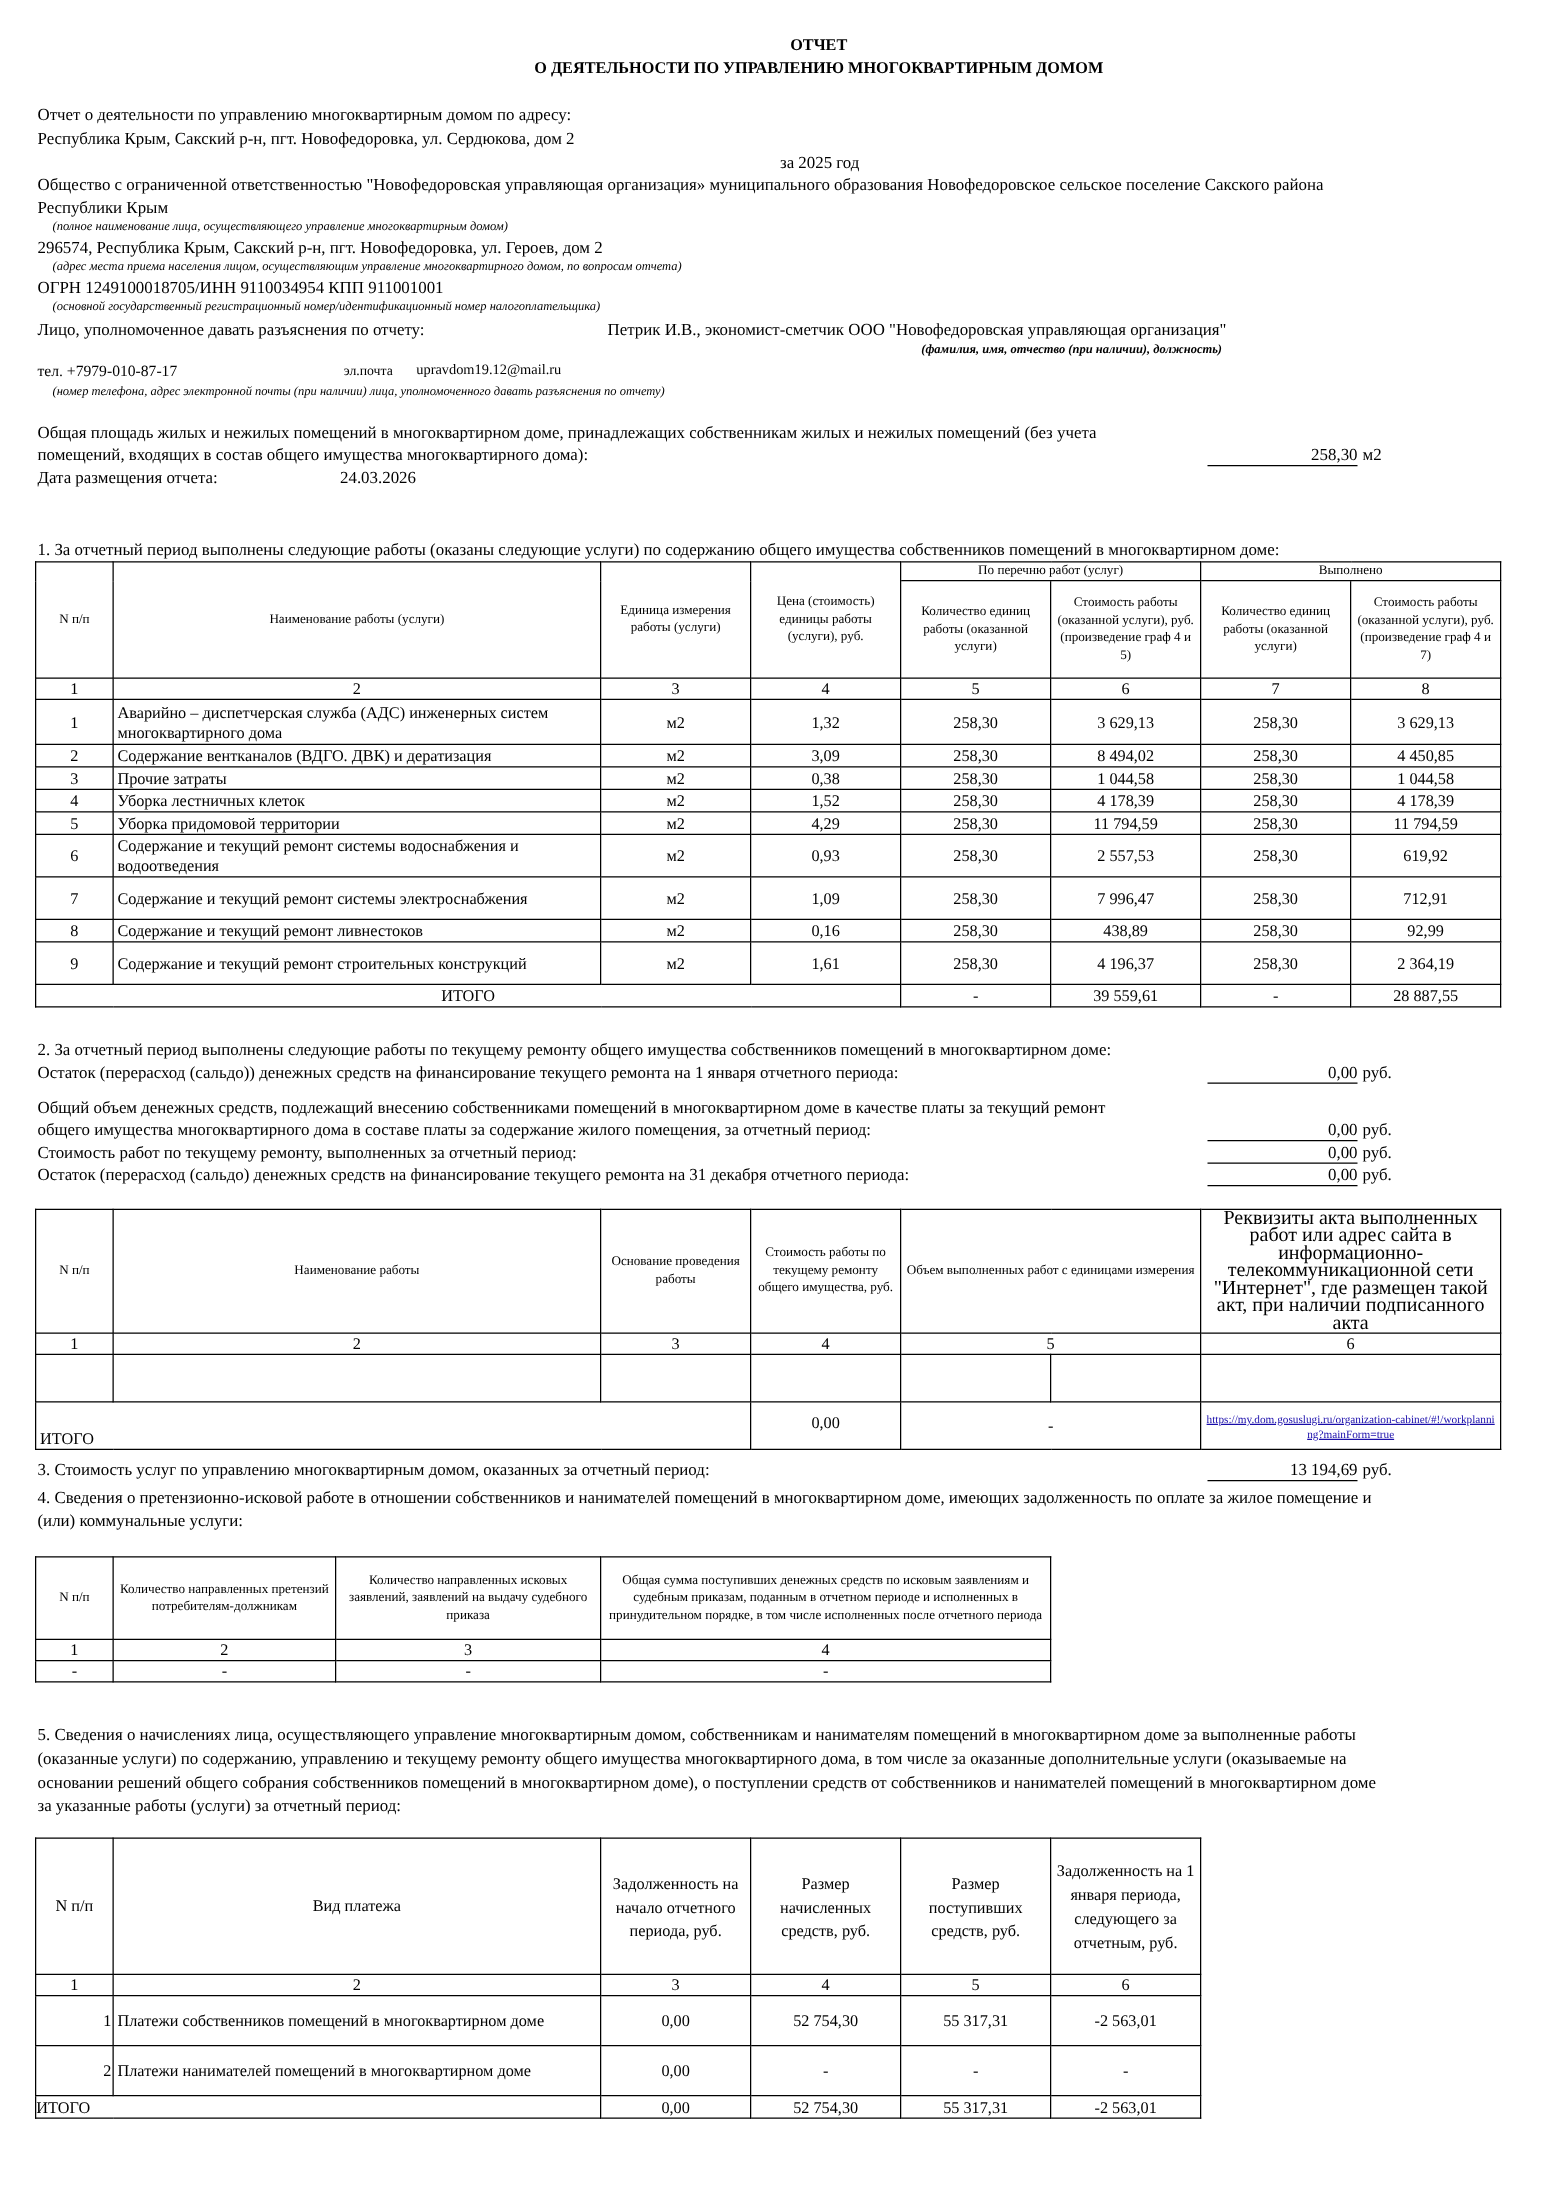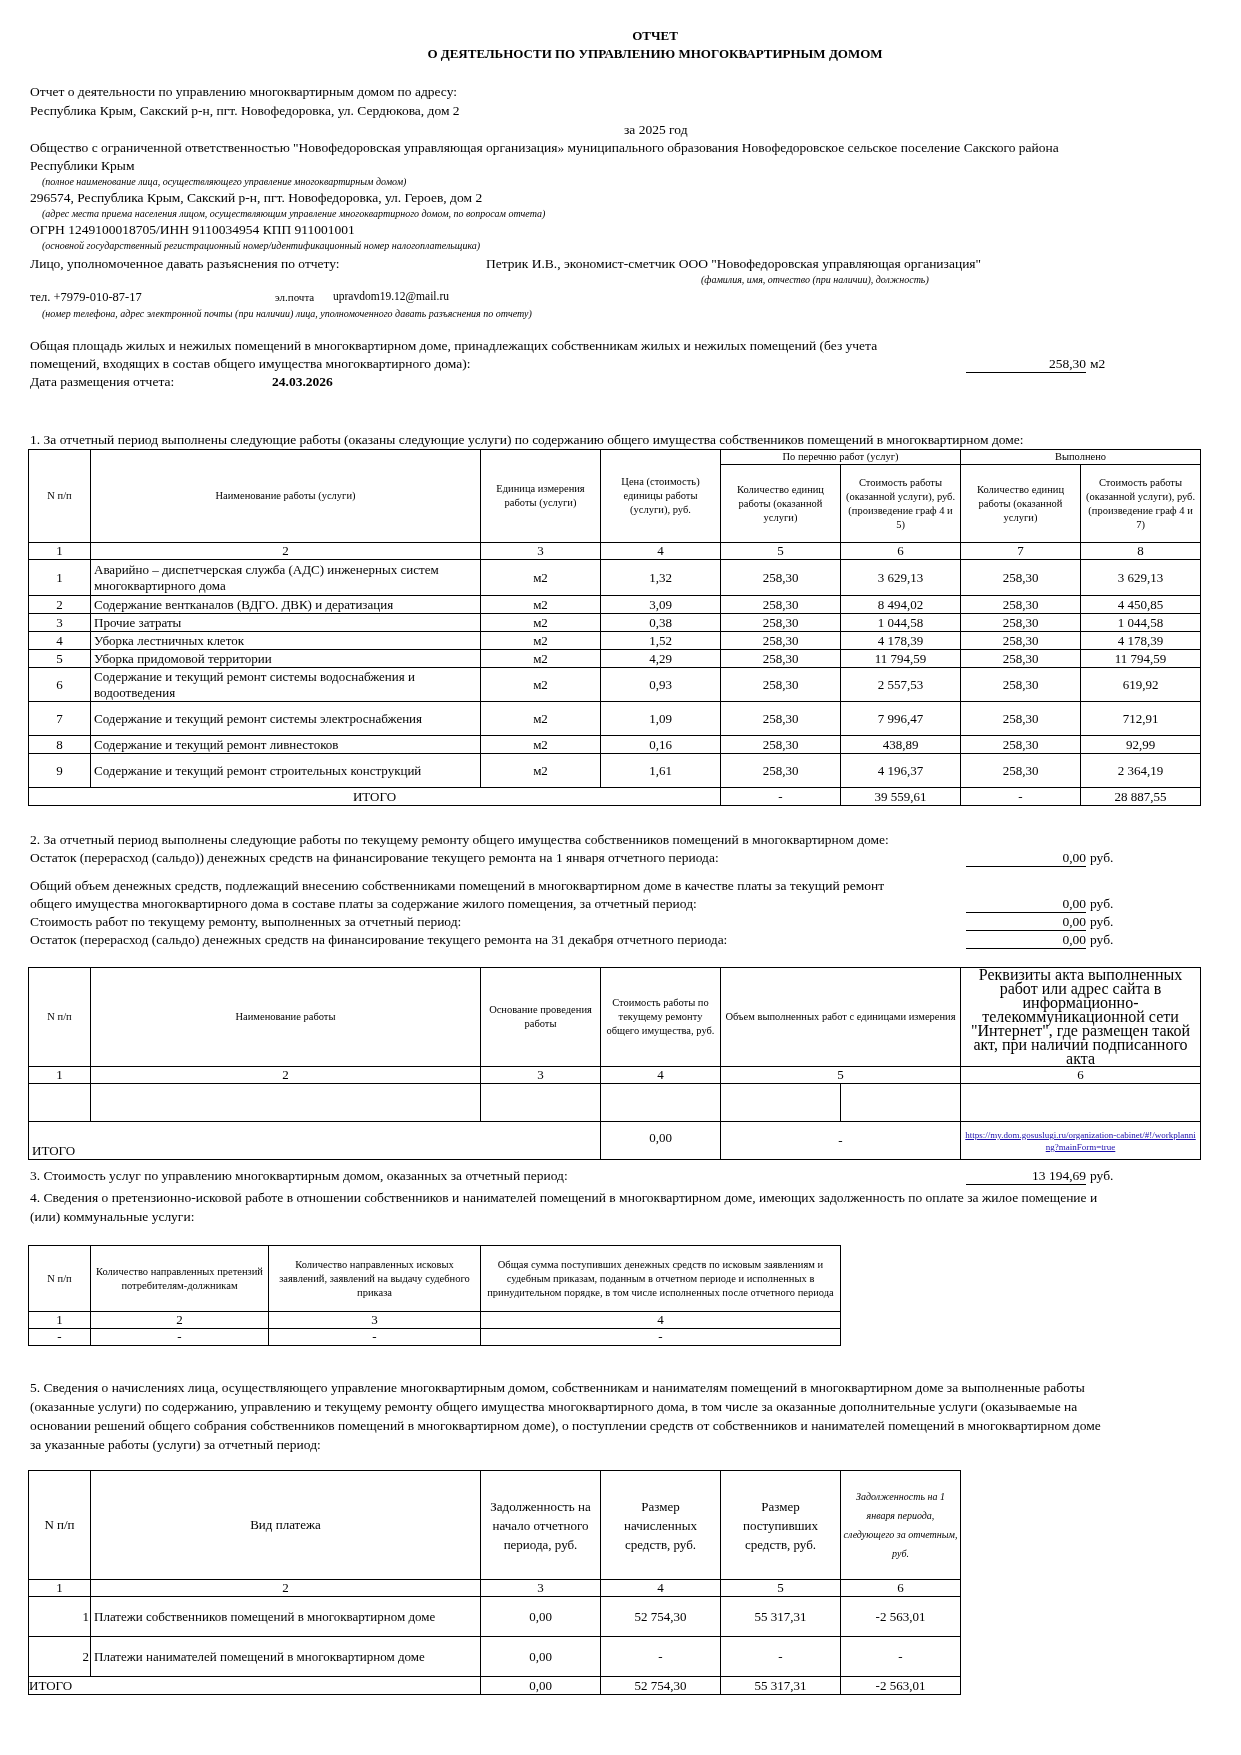--- a/index.html
+++ b/index.html
@@ -5,21 +5,21 @@
   html, body { margin: 0; padding: 0; background: #ffffff; }
   body {
     width: 1241px; height: 1755px; position: relative; overflow: hidden;
     font-family: "Liberation Serif", "DejaVu Serif", serif;
     color: #000; font-size: 13px;
   }
   .abs { position: absolute; white-space: nowrap; }
   .title { font-weight: bold; font-size: 13px; text-align: center; left: 0; width: 1310px; }
   .t13 { font-size: 13.5px; }
   .note { font-size: 10px; font-style: italic; margin-left: 12px; }
-  .bold { font-weight: bold; }
+  .bold { font-weight: normal; }
   .uline { border-bottom: 1px solid #000; text-align: right; }
   table.grid {
     position: absolute; border-collapse: collapse; table-layout: fixed;
     font-family: "Liberation Serif", "DejaVu Serif", serif;
   }
   table.grid td {
     border: 1px solid #000; padding: 0 3px; text-align: center; vertical-align: middle;
     font-size: 13px; line-height: 16px; overflow: hidden;
   }
   table.grid td.hdr { font-size: 10.5px; line-height: 14px; }
@@ -40,21 +40,21 @@
 <div class="abs t13" style="left:580px; top:122px;margin-left:44px;">за 2025 год</div>
 <div class="abs t13" style="left:30px; top:140px;">Общество с ограниченной ответственностью "Новофедоровская управляющая организация» муниципального образования Новофедоровское сельское поселение Сакского района</div>
 <div class="abs t13" style="left:30px; top:158px;">Республики Крым</div>
 <div class="abs note" style="left:30px; top:176px;">(полное наименование лица, осуществляющего управление многоквартирным домом)</div>
 <div class="abs t13" style="left:30px; top:190px;">296574, Республика Крым, Сакский р-н, пгт. Новофедоровка, ул. Героев, дом 2</div>
 <div class="abs note" style="left:30px; top:208px;">(адрес места приема населения лицом, осуществляющим управление многоквартирного домом, по вопросам отчета)</div>
 <div class="abs t13" style="left:30px; top:222px;">ОГРН 1249100018705/ИНН 9110034954 КПП 911001001</div>
 <div class="abs note" style="left:30px; top:240px;">(основной государственный регистрационный номер/идентификационный номер налогоплательщика)</div>
 <div class="abs t13" style="left:30px; top:256px;">Лицо, уполномоченное давать разъяснения по отчету:</div>
 <div class="abs t13" style="left:486px; top:256px;">Петрик И.В., экономист-сметчик ООО "Новофедоровская управляющая организация"</div>
-<div class="abs note" style="left:689px; top:274px;">(фамилия, имя, отчество (при наличии), должность)</div>
+<div class="abs note" style="left:725px; top:274px;font-weight:bold;">(фамилия, имя, отчество (при наличии), должность)</div>
 <div class="abs" style="left:30px; top:290px; font-size:12.5px;">тел. +7979-010-87-17</div>
 <div class="abs" style="left:275px; top:291px; font-size:11px;">эл.почта</div>
 <div class="abs" style="left:333px; top:290px; font-size:11.5px;">upravdom19.12@mail.ru</div>
 <div class="abs note" style="left:30px; top:308px;">(номер телефона, адрес электронной почты (при наличии) лица, уполномоченного давать разъяснения по отчету)</div>
 
 <div class="abs t13" style="left:30px; top:338px;">Общая площадь жилых и нежилых помещений в многоквартирном доме, принадлежащих собственникам жилых и нежилых помещений (без учета</div>
 <div class="abs t13" style="left:30px; top:356px;">помещений, входящих в состав общего имущества многоквартирного дома):</div>
 <div class="abs t13 uline" style="left:966px; top:356px; width:120px;">258,30</div>
 <div class="abs t13" style="left:1090px; top:356px;">м2</div>
 <div class="abs t13" style="left:30px; top:374px;">Дата размещения отчета:</div>
@@ -317,21 +317,21 @@
     <col style="width:120px">
       <col style="width:120px">
   </colgroup>
   <tbody>
       <tr style="height:90px">
     <td style="font-size:13px;">N п/п</td>
     <td style="font-size:13px;">Вид платежа</td>
     <td style="font-size:13px; line-height:19px; padding:0 1px;">Задолженность на начало отчетного периода, руб.</td>
     <td style="font-size:13px; line-height:19px;">Размер начисленных средств, руб.</td>
     <td style="font-size:13px; line-height:19px;">Размер поступивших средств, руб.</td>
-    <td style="font-size:10px; line-height:19px; padding:16px 1px;font-style:italic;">Задолженность на 1 января периода, следующего за отчетным, руб.</td>
+    <td style="font-size:13px; line-height:19px; padding:16px 1px;">Задолженность на 1 января периода, следующего за отчетным, руб.</td>
   </tr>
   <tr style="height:16px">
     <td>1</td>
     <td>2</td>
     <td>3</td>
     <td>4</td>
     <td>5</td>
     <td>6</td>
   </tr>
   </tbody>

